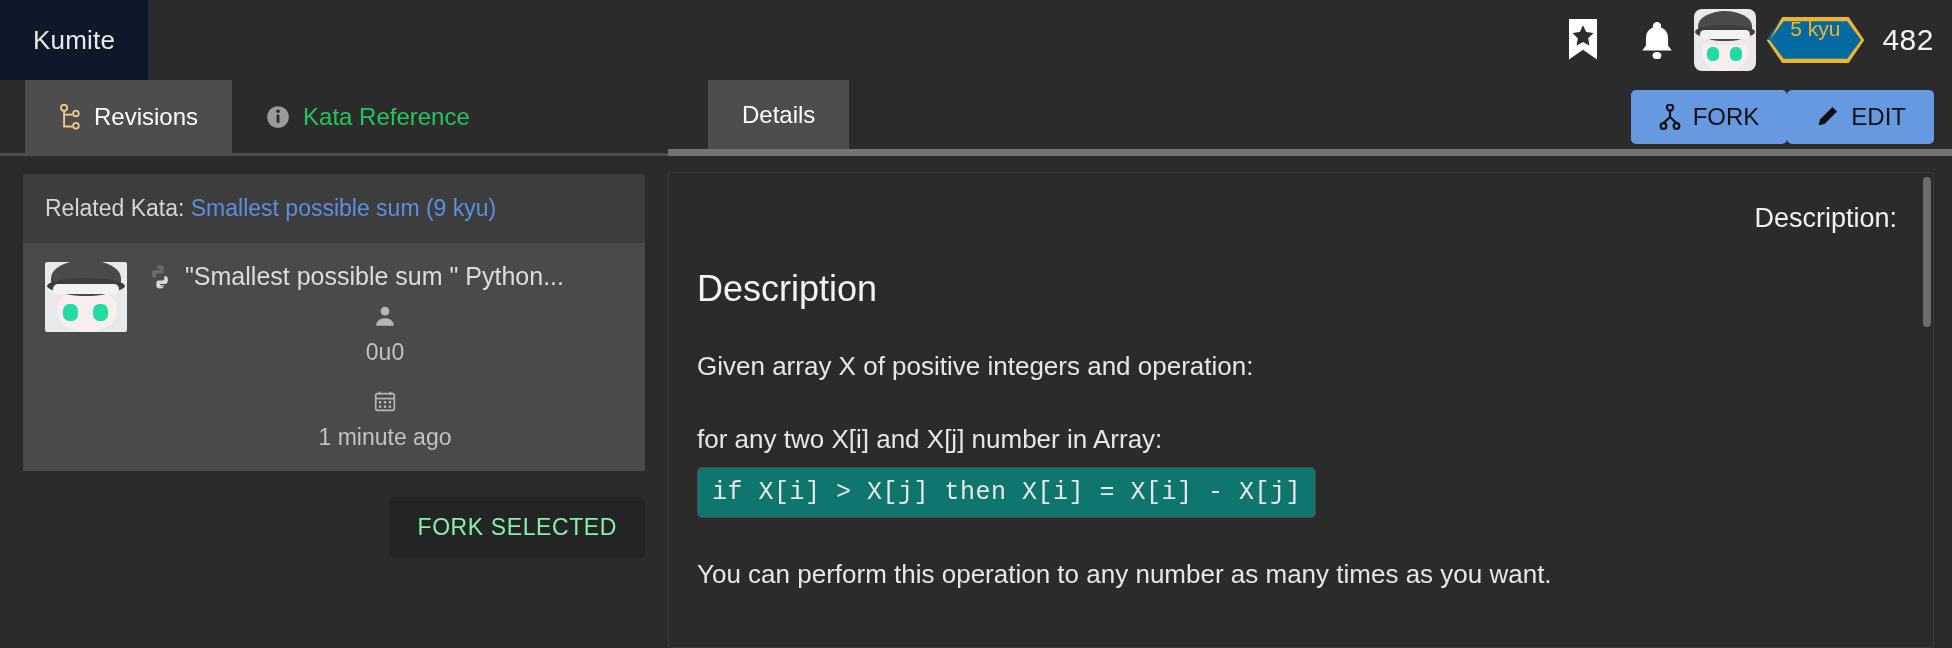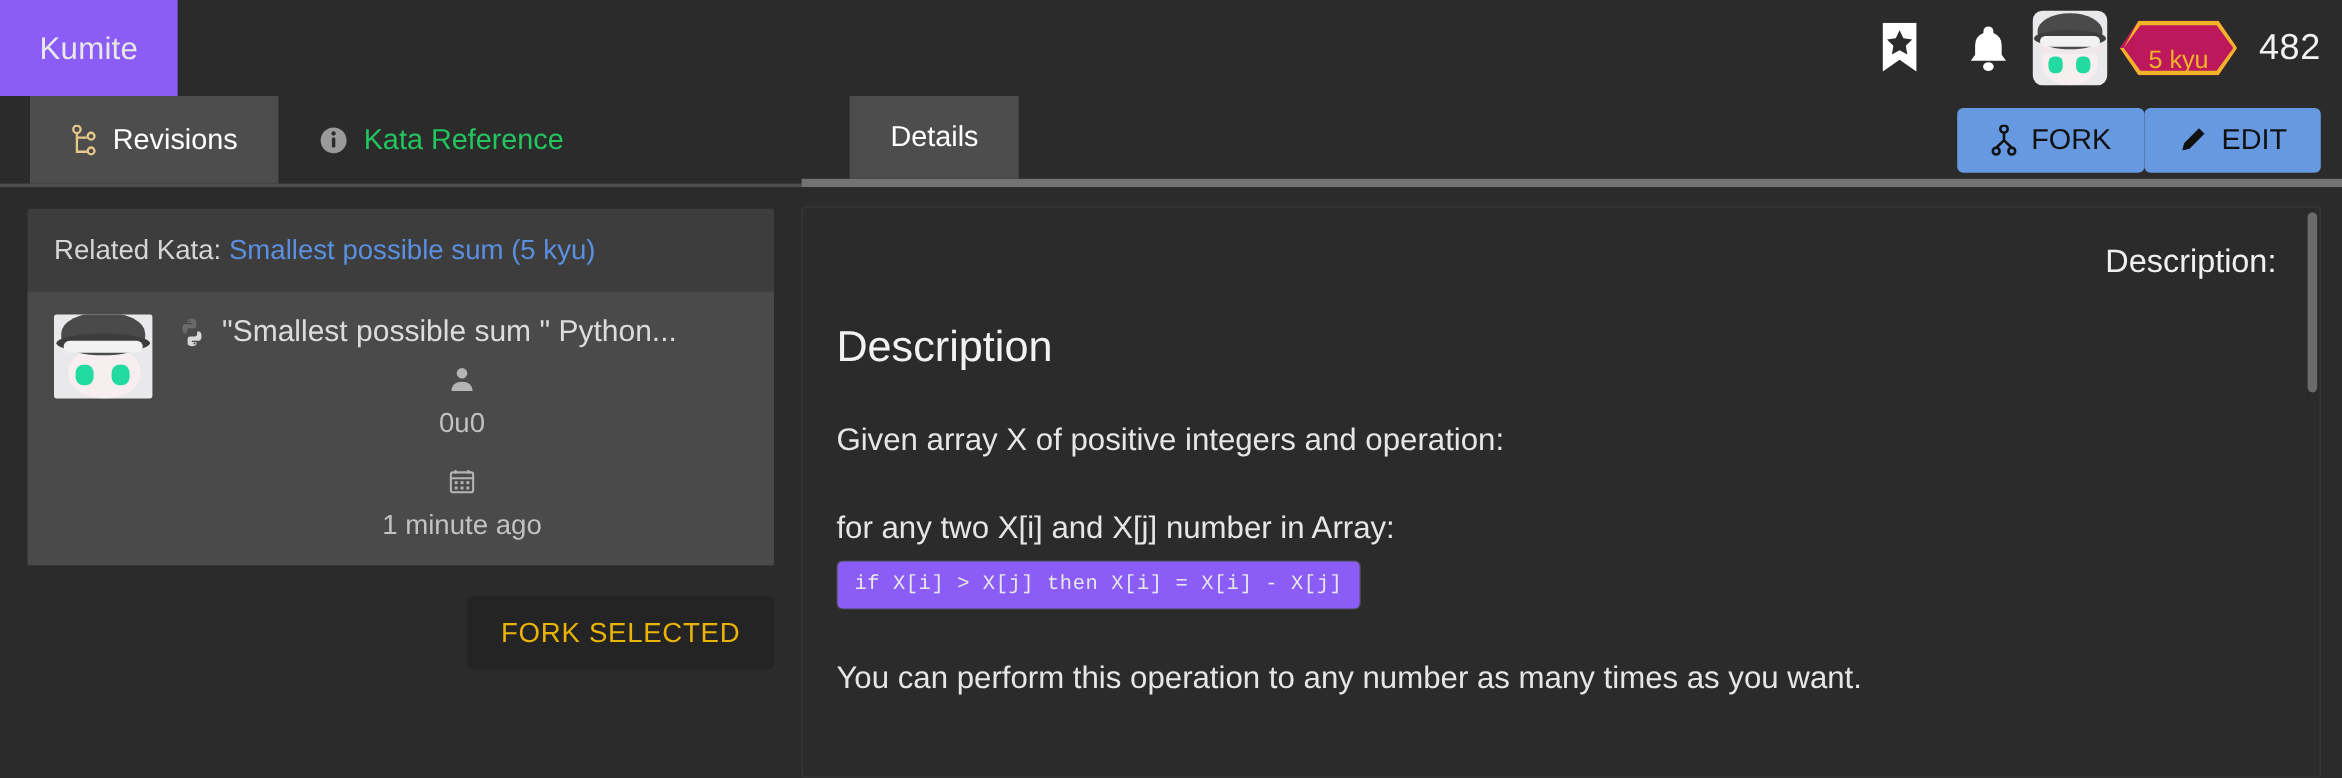--- a/index.html
+++ b/index.html
@@ -16,21 +16,21 @@
   .header {
     position: relative;
     height: 80px;
     background: #2b2b2b;
     display: flex;
     align-items: flex-start;
   }
   .brand-tab {
     width: 148px;
     height: 80px;
-    background: #8b5cf6;
+    background: #0f172a;
     display: flex;
     align-items: center;
     justify-content: center;
     color: #e8e8e8;
     font-size: 26px;
     letter-spacing: 0.2px;
   }
   .header-right {
     position: absolute;
     right: 0; top: 0;
@@ -90,24 +90,24 @@
   .avatar .eye.l { left: 13px; }
   .avatar .eye.r { left: 36px; }
   .avatar .bangs {
     position: absolute; left: 5px; top: 24px;
     width: 52px; height: 12px;
     background: #efe7ea;
     border-radius: 50% 50% 30% 30%;
   }
   .rank-badge {
     width: 98px; height: 46px;
-    display: flex; align-items: flex-end; justify-content: center;
+    display: flex; align-items: flex-start; justify-content: center;
     color: #f0b429;
     font-size: 21px;
-    background: #be185d;
+    background: #0369a1;
     clip-path: polygon(16% 0%, 84% 0%, 100% 50%, 84% 100%, 16% 100%, 0% 50%);
     position: relative;
     margin-right: 18px;
     flex: none;
   }
   .rank-badge::before {
     content: "";
     position: absolute; inset: 0;
     background: #f0b429;
     clip-path: polygon(16% 0%, 84% 0%, 100% 50%, 84% 100%, 16% 100%, 0% 50%,
@@ -290,21 +290,21 @@
     flex-direction: column;
   }
   .rev-meta .sep { width: 18px; }
   .fork-sel-wrap {
     display: flex;
     justify-content: flex-end;
     margin-top: 26px;
   }
   .btn-flat {
     background: #242424;
-    color: #eab308;
+    color: #86efac;
     border: none;
     border-radius: 5px;
     font-size: 23px;
     letter-spacing: 0.6px;
     padding: 17px 28px;
     cursor: pointer;
     font-family: "Liberation Sans", sans-serif;
   }
 
   
@@ -336,26 +336,26 @@
     font-weight: normal;
     margin: 34px 0 0 0;
   }
   .desc-p {
     color: #e6e6e6;
     font-size: 26px;
     margin: 40px 0 0 0;
     line-height: 1.25;
   }
   .codeblock {
-    background: #8b5cf6;
+    background: #0f766e;
     border: 1px solid #4a4a4a;
     border-radius: 5px;
     color: #e8e8e8;
     font-family: "Liberation Mono", monospace;
-    font-size: 17px;
+    font-size: 25px;
     padding: 10px 14px;
     margin: 12px 0 0 0;
     display: inline-block;
     letter-spacing: 0.5px;
   }
   .scrollbar {
     position: absolute;
     right: 2px; top: 4px;
     width: 8px; height: 466px;
     background: #2b2b2b;
@@ -470,21 +470,21 @@
     <div class="red-underline"></div>
   </div>
 </div>
 
 <div class="cols">
 
   <div class="left-col">
     <div class="panel">
       <div class="related">
         <span>Related Kata:</span>
-        <a>Smallest possible sum (5 kyu)</a>
+        <a>Smallest possible sum (9 kyu)</a>
       </div>
 
       <div class="rev-item">
         <div class="rev-avatar">
           <div class="face"></div>
           <div class="hat"></div>
           <div class="hat2"></div>
           <div class="frill"></div>
           <div class="eye l"></div>
           <div class="eye r"></div>

